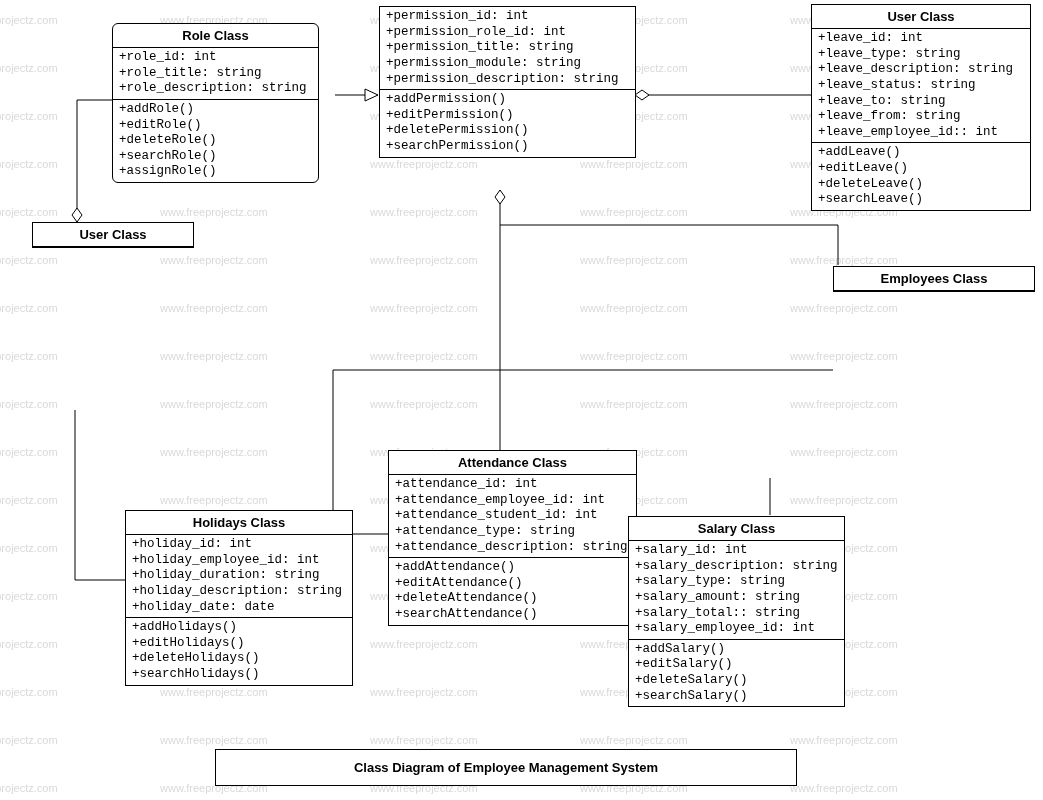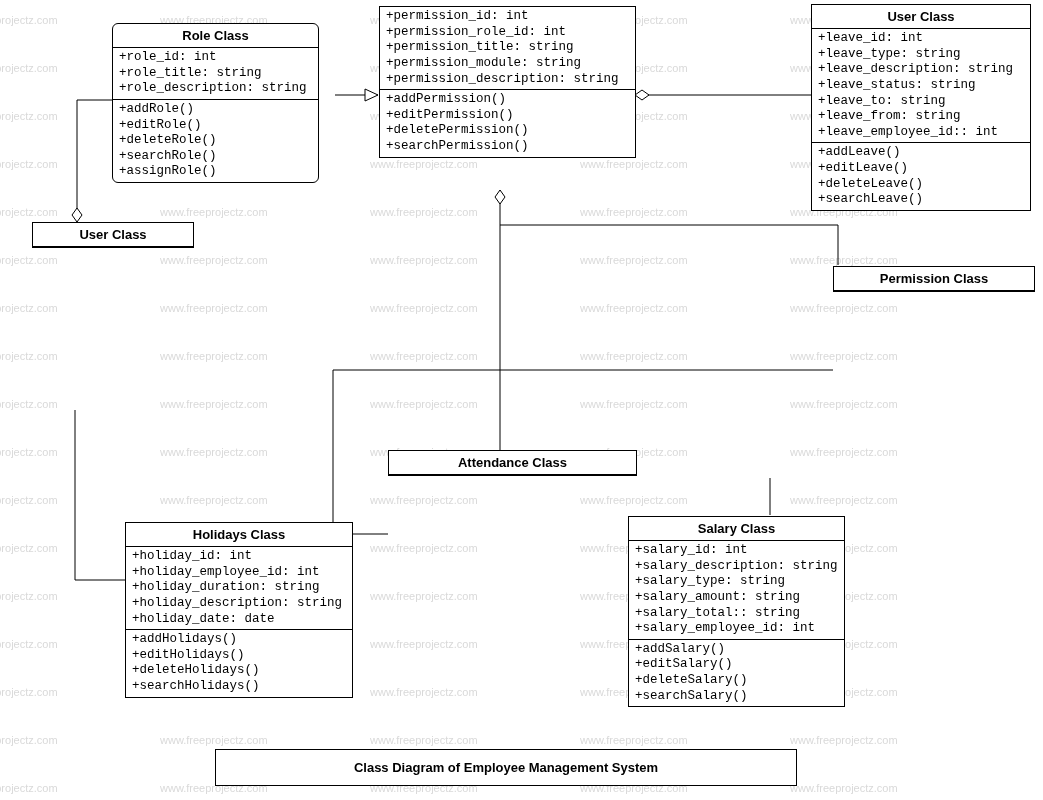--- a/index.html
+++ b/index.html
@@ -204,31 +204,33 @@
   <div class="class-title">User Class</div>
   <div class="class-section" id="leave-attrs">+leave_id: int<br>+leave_type: string<br>+leave_description: string<br>+leave_status: string<br>+leave_to: string<br>+leave_from: string<br>+leave_employee_id:: int</div>
   <div class="class-section" id="leave-ops">+addLeave()<br>+editLeave()<br>+deleteLeave()<br>+searchLeave()</div>
 </div>
 
 <div class="class-box" style="left:3px; top:222px; width:160px;margin-left:29px;">
   <div class="class-title">User Class</div>
 </div>
 
 <div class="class-box" style="left:833px; top:266px; width:200px;">
-  <div class="class-title">Permission Class</div>
-</div>
-
-<div class="class-box" style="left:125px; top:510px; width:226px;margin-top:12px;">
+  <div class="class-title">Employees Class</div>
+</div>
+
+<div class="class-box" style="left:125px; top:510px; width:226px;">
   <div class="class-title">Holidays Class</div>
   <div class="class-section" id="holidays-attrs">+holiday_id: int<br>+holiday_employee_id: int<br>+holiday_duration: string<br>+holiday_description: string<br>+holiday_date: date</div>
   <div class="class-section" id="holidays-ops">+addHolidays()<br>+editHolidays()<br>+deleteHolidays()<br>+searchHolidays()</div>
 </div>
 
 <div class="class-box" style="left:388px; top:450px; width:247px;">
   <div class="class-title">Attendance Class</div>
+  <div class="class-section" id="attendance-attrs">+attendance_id: int<br>+attendance_employee_id: int<br>+attendance_student_id: int<br>+attendance_type: string<br>+attendance_description: string</div>
+  <div class="class-section" id="attendance-ops">+addAttendance()<br>+editAttendance()<br>+deleteAttendance()<br>+searchAttendance()</div>
 </div>
 
 <div class="class-box" style="left:628px; top:516px; width:215px;">
   <div class="class-title">Salary Class</div>
   <div class="class-section" id="salary-attrs">+salary_id: int<br>+salary_description: string<br>+salary_type: string<br>+salary_amount: string<br>+salary_total:: string<br>+salary_employee_id: int</div>
   <div class="class-section" id="salary-ops">+addSalary()<br>+editSalary()<br>+deleteSalary()<br>+searchSalary()</div>
 </div>
 
 <div class="diagram-title-box" style="left:215px; top:749px; width:480px;">
   <span>Class Diagram of Employee Management System</span>

